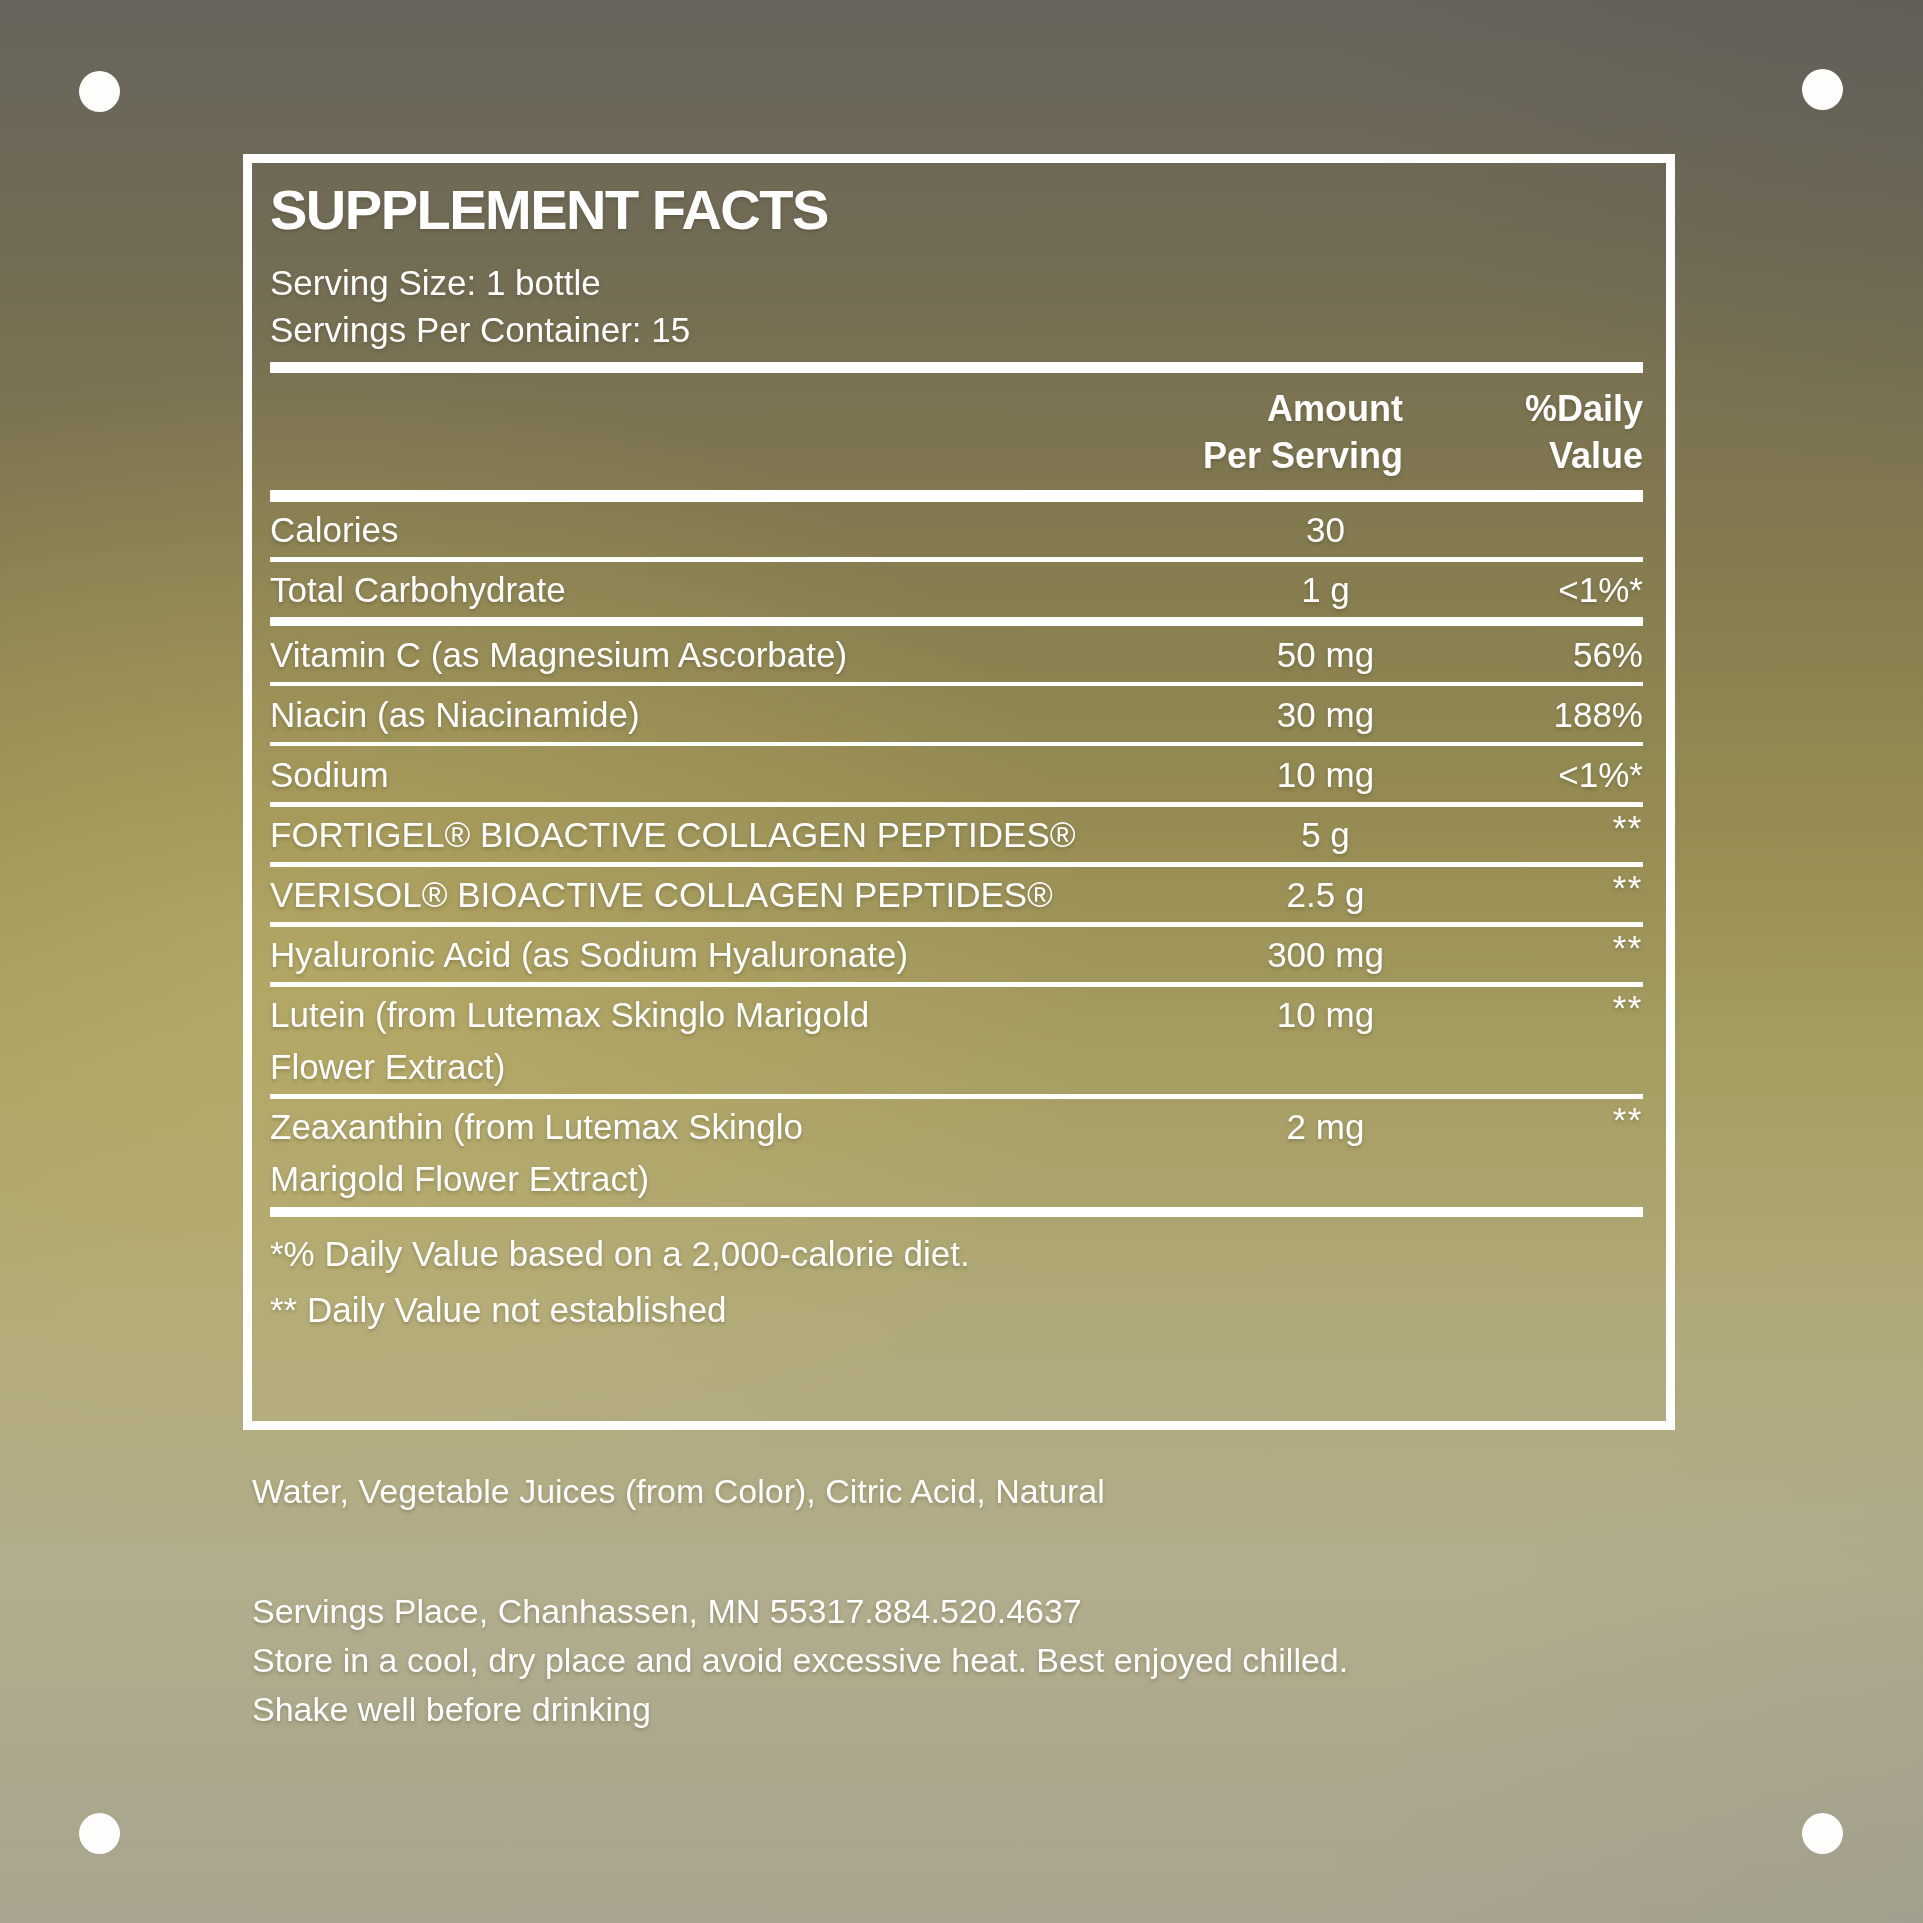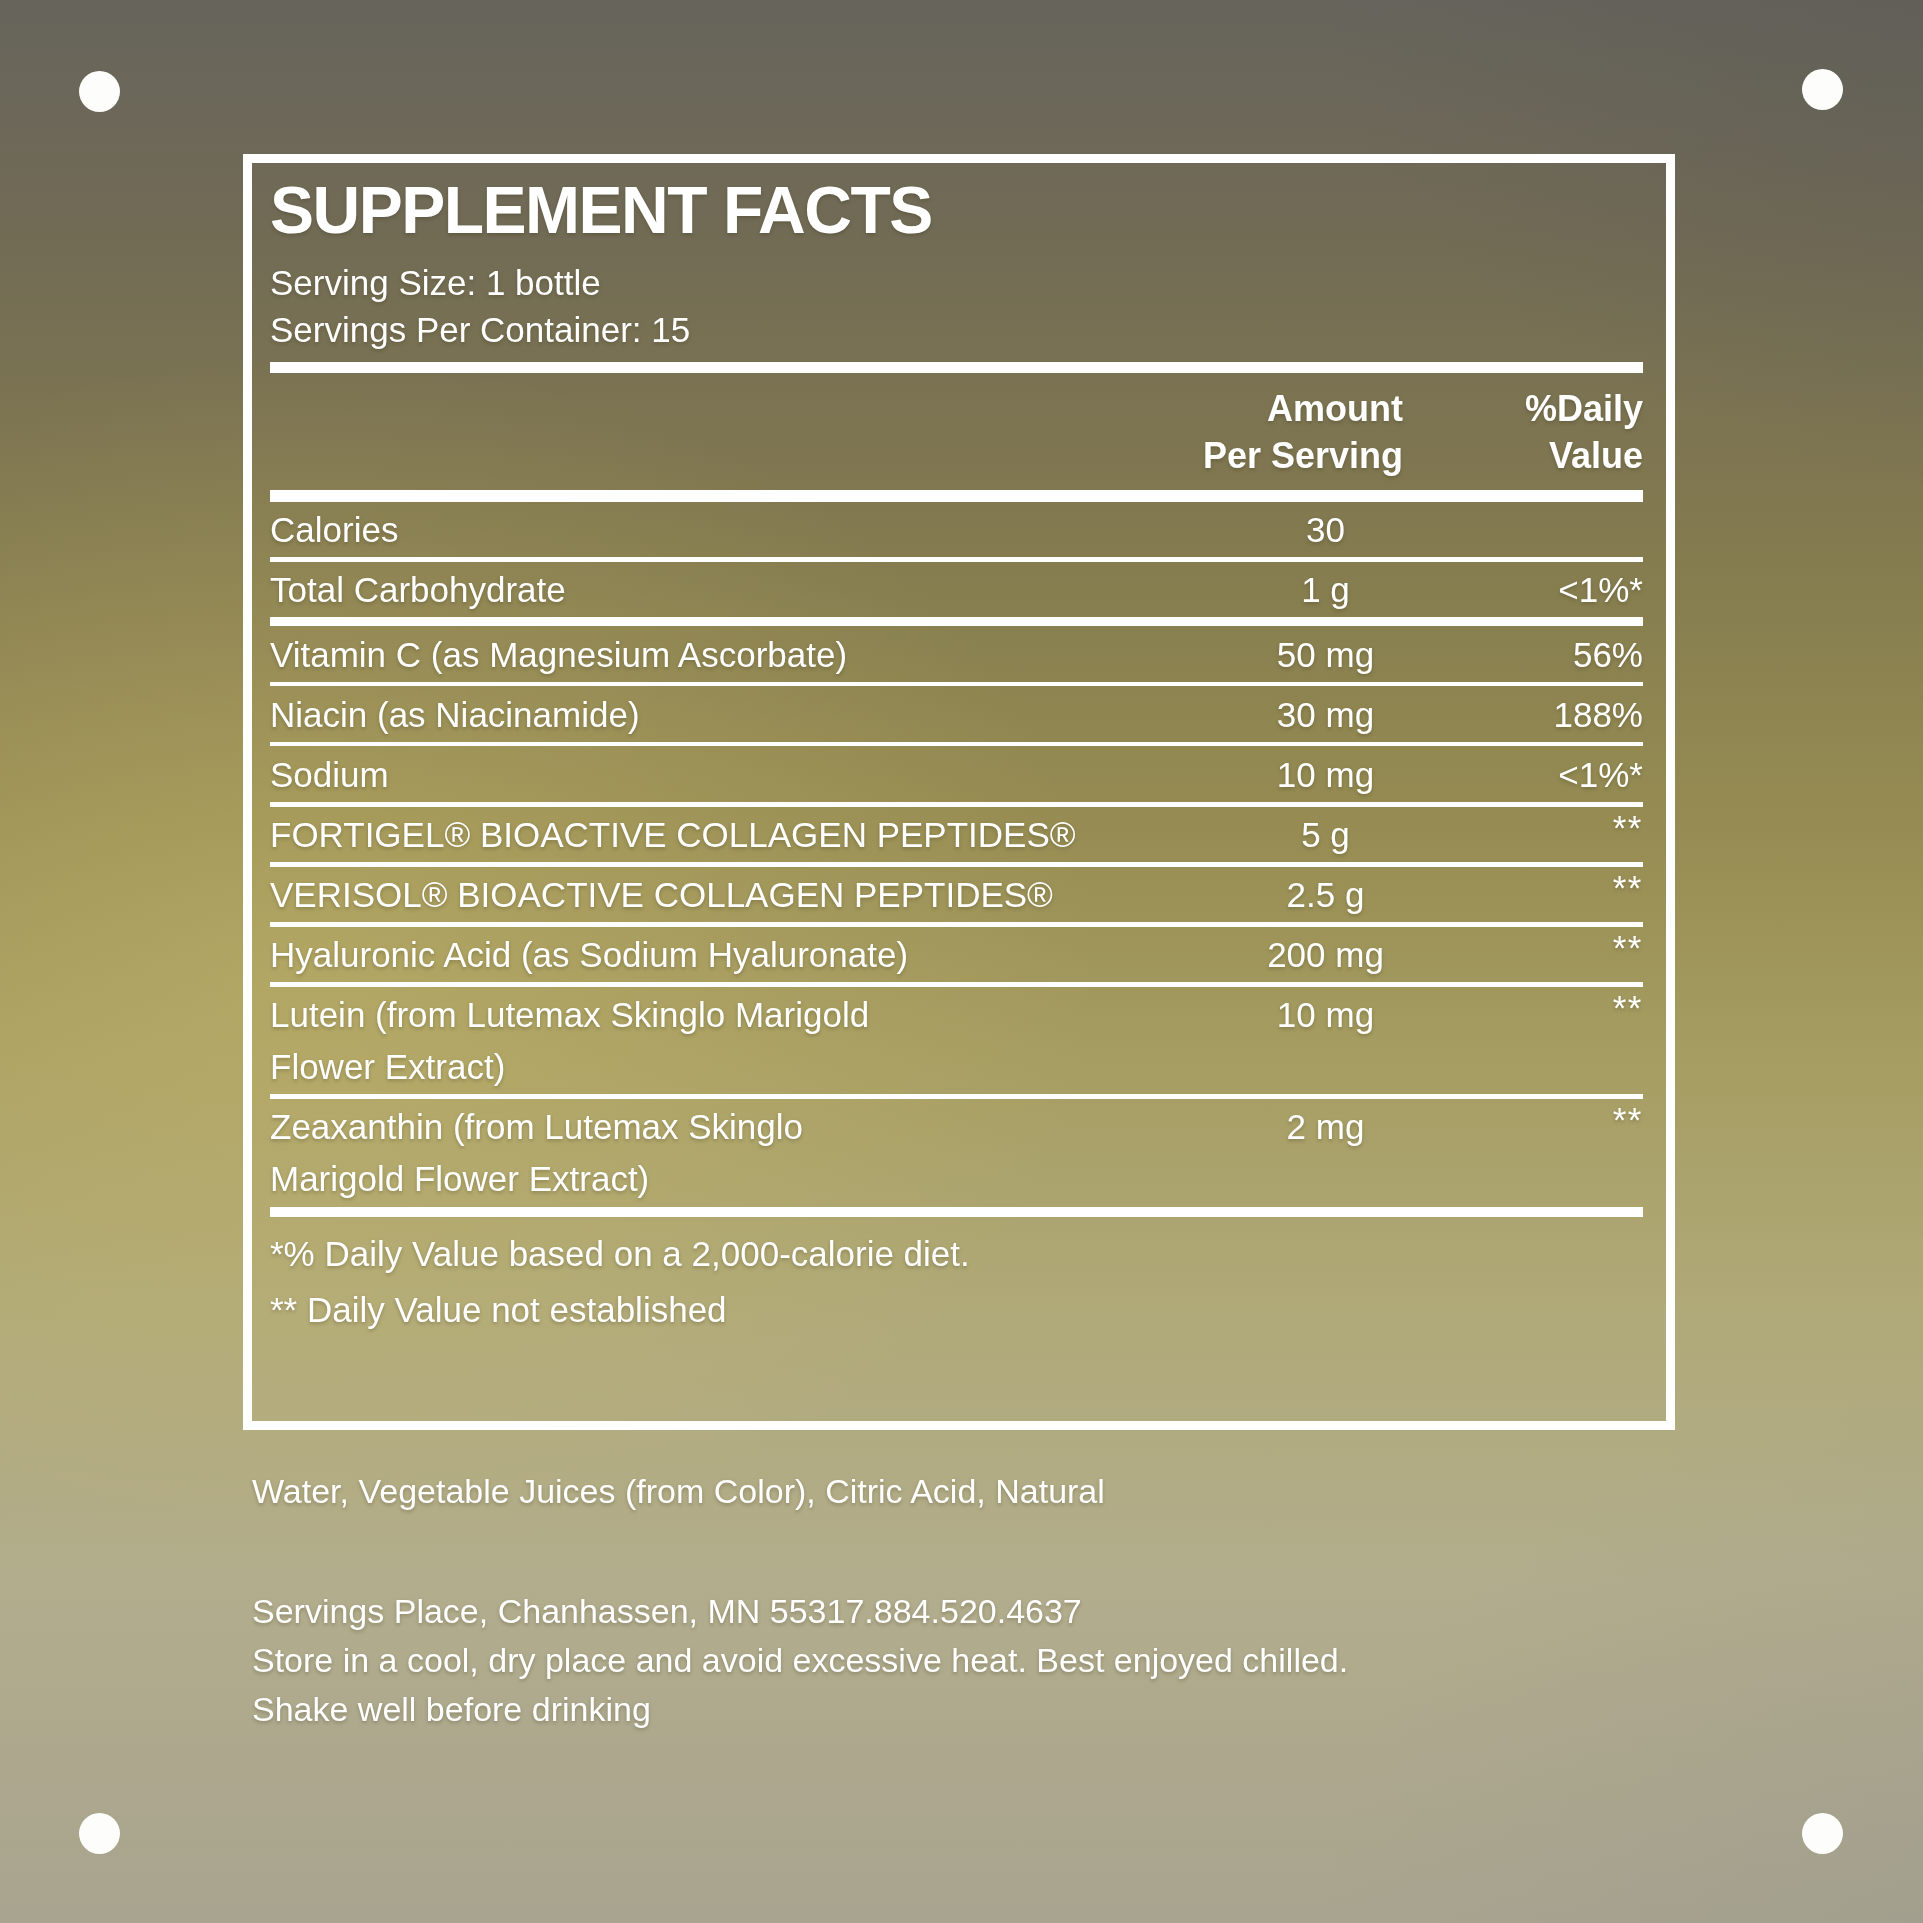--- a/index.html
+++ b/index.html
@@ -13,21 +13,21 @@
       linear-gradient(180deg,#67645c 0%,#716b55 12%,#837a4f 28%,#958b52 42%,#a69d62 55%,#b0a978 68%,#b2ad8c 82%,#a8a48f 100%);
   }
   .dot{position:absolute;width:41px;height:41px;border-radius:50%;background:#fdfdfb;}
   .shadowed{text-shadow:0 2.3px 3.8px rgba(60,54,28,0.30);}
 
   .facts-box{
     position:absolute;left:243px;top:154px;width:1432px;height:1276px;
     border:9.8px solid #ffffff;box-sizing:border-box;
     padding:3px 23px 0 18px;
   }
-  .title{font-size:66px;font-weight:700;letter-spacing:-1.5px;line-height:84px;margin:1.5px 0 7.5px 0;white-space:nowrap;}
+  .title{font-size:56px;font-weight:700;letter-spacing:-1.5px;line-height:84px;margin:1.5px 0 7.5px 0;white-space:nowrap;}
   .serving-line{font-size:35px;line-height:47px;}
   .bar{height:11.3px;background:#ffffff;}
   .bar-top{margin-top:9px;}
   .hdr{position:relative;height:117px;box-sizing:border-box;}
   .hdr span{position:absolute;top:12px;font-size:36px;font-weight:700;line-height:47px;text-align:right;white-space:pre-line;}
   .h-amt{right:240px;}
   .h-dv{right:0;}
   .rows{position:relative;}
   .row{position:relative;padding:8.3px 0;font-size:35px;line-height:39px;}
   .row .line2{display:block;margin-top:13px;}
@@ -118,21 +118,21 @@
 
     <div class="row">
       <span>VERISOL® BIOACTIVE COLLAGEN PEPTIDES®</span>
       <span class="amt">2.5 g</span>
       <span class="dv stars">**</span>
     </div>
     <div class="sep"></div>
 
     <div class="row">
       <span>Hyaluronic Acid (as Sodium Hyaluronate)</span>
-      <span class="amt">200 mg</span>
+      <span class="amt">300 mg</span>
       <span class="dv stars">**</span>
     </div>
     <div class="sep"></div>
 
     <div class="row">
       <span>Lutein (from Lutemax Skinglo Marigold</span>
       <span class="line2">Flower Extract)</span>
       <span class="amt">10 mg</span>
       <span class="dv stars">**</span>
     </div>

